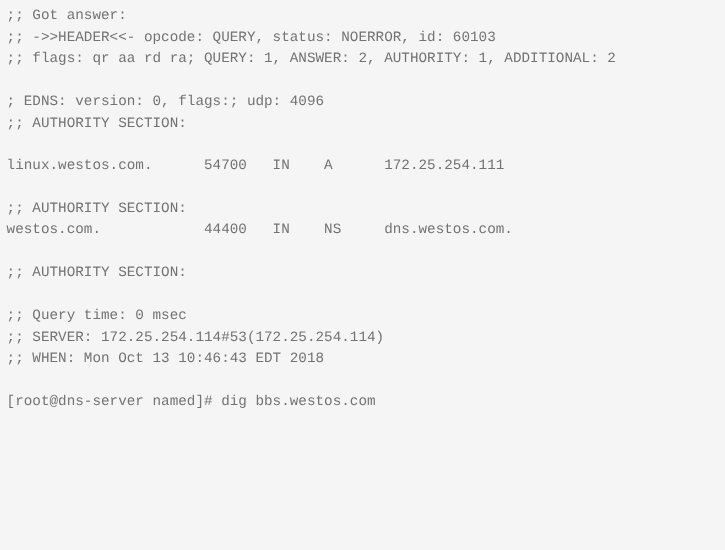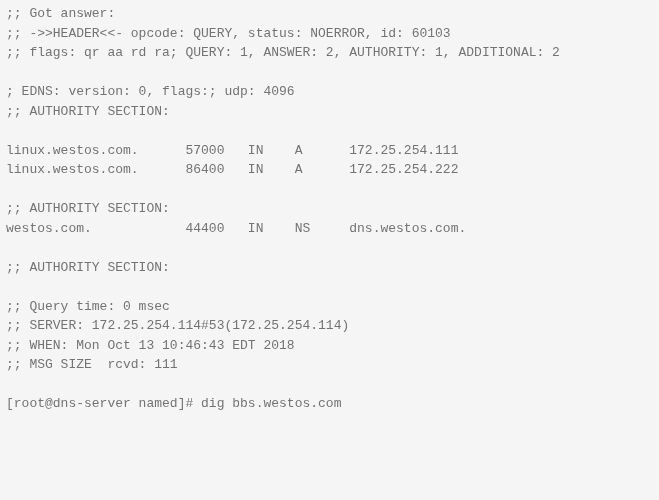--- a/index.html
+++ b/index.html
@@ -38,30 +38,28 @@
 
 <div class="terminal">
   <div id="lines-container">
       <div class="line">;; Got answer:</div>
       <div class="line">;; -&gt;&gt;HEADER&lt;&lt;- opcode: QUERY, status: NOERROR, id: 60103</div>
       <div class="line">;; flags: qr aa rd ra; QUERY: 1, ANSWER: 2, AUTHORITY: 1, ADDITIONAL: 2</div>
       <div class="empty-line"></div>
       <div class="line">; EDNS: version: 0, flags:; udp: 4096</div>
       <div class="line">;; AUTHORITY SECTION:</div>
       <div class="empty-line"></div>
-      <div class="line">linux.westos.com.      57000   IN    A      172.25.254.111</div>
-      <div class="line">linux.westos.com.      86400   IN    A      172.25.254.222</div>
+      <div class="line">linux.westos.com.      54700   IN    A      172.25.254.111</div>
       <div class="empty-line"></div>
       <div class="line">;; AUTHORITY SECTION:</div>
       <div class="line">westos.com.            44400   IN    NS     dns.westos.com.</div>
       <div class="empty-line"></div>
       <div class="line">;; AUTHORITY SECTION:</div>
       <div class="empty-line"></div>
       <div class="line">;; Query time: 0 msec</div>
       <div class="line">;; SERVER: 172.25.254.114#53(172.25.254.114)</div>
       <div class="line">;; WHEN: Mon Oct 13 10:46:43 EDT 2018</div>
-      <div class="line">;; MSG SIZE  rcvd: 111</div>
       <div class="empty-line"></div>
       <div class="line">[root@dns-server named]# dig bbs.westos.com</div>
       <div class="empty-line"></div>
     </div>
 
 </div>
 
 </body></html>

